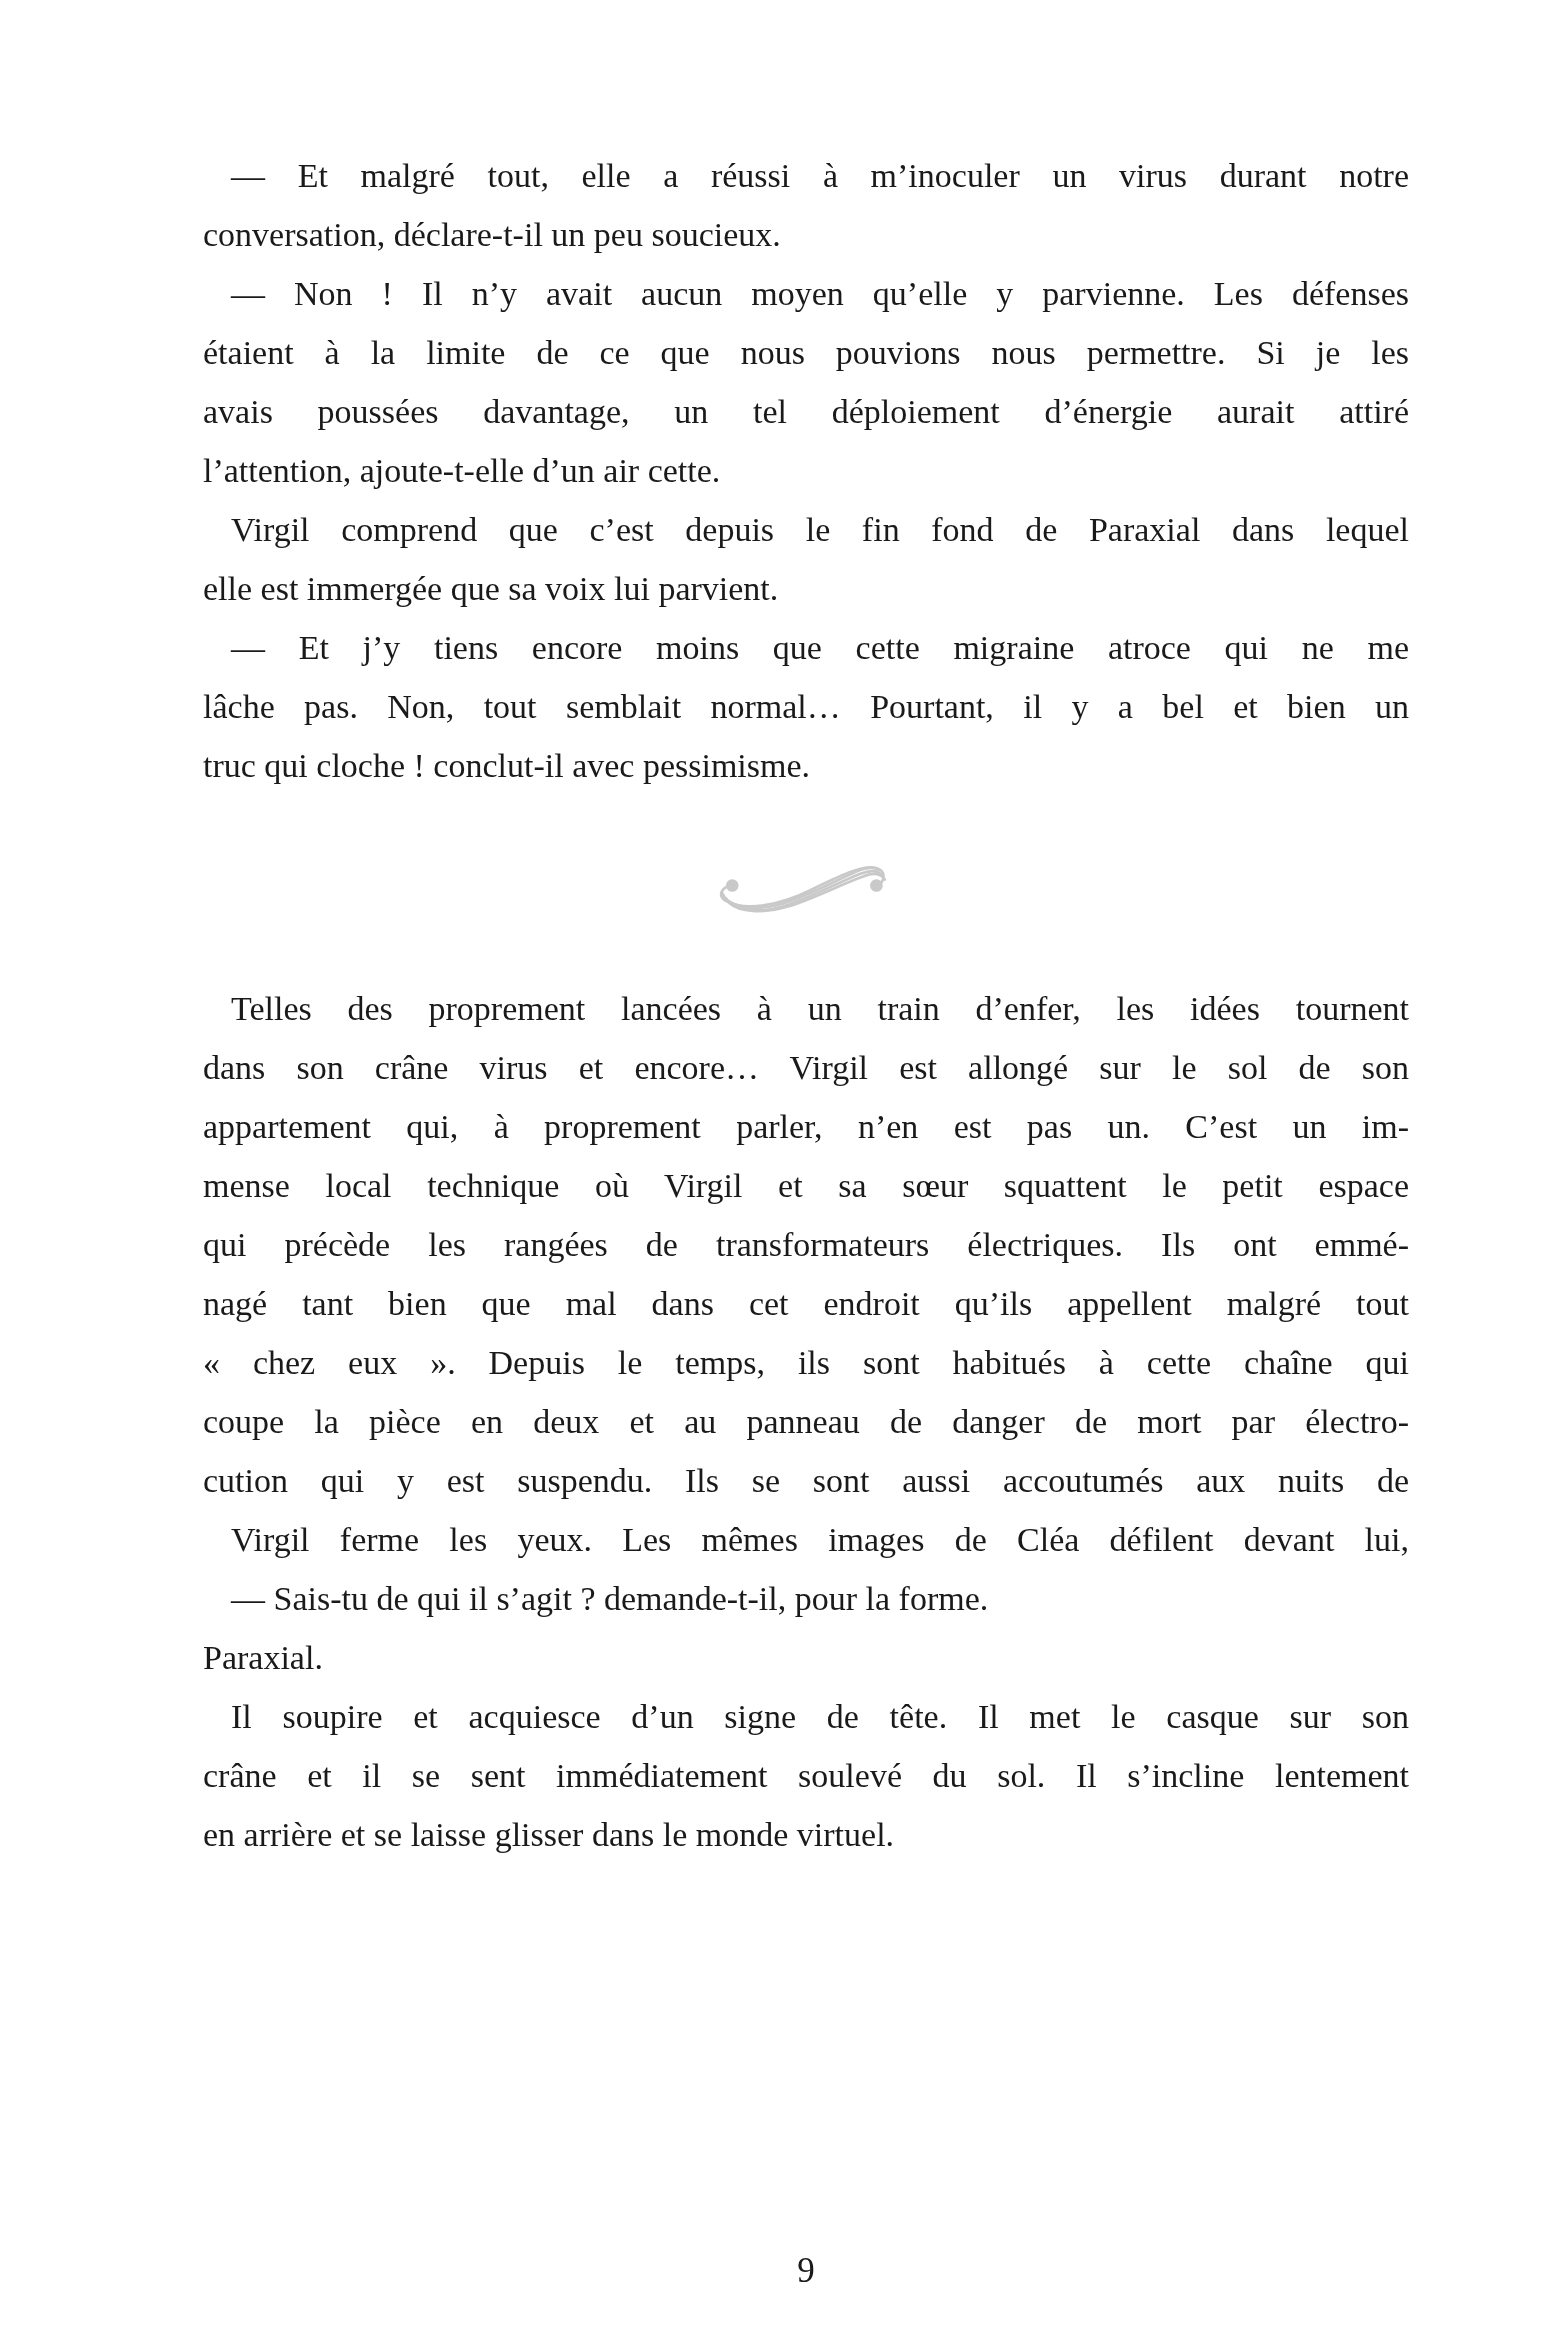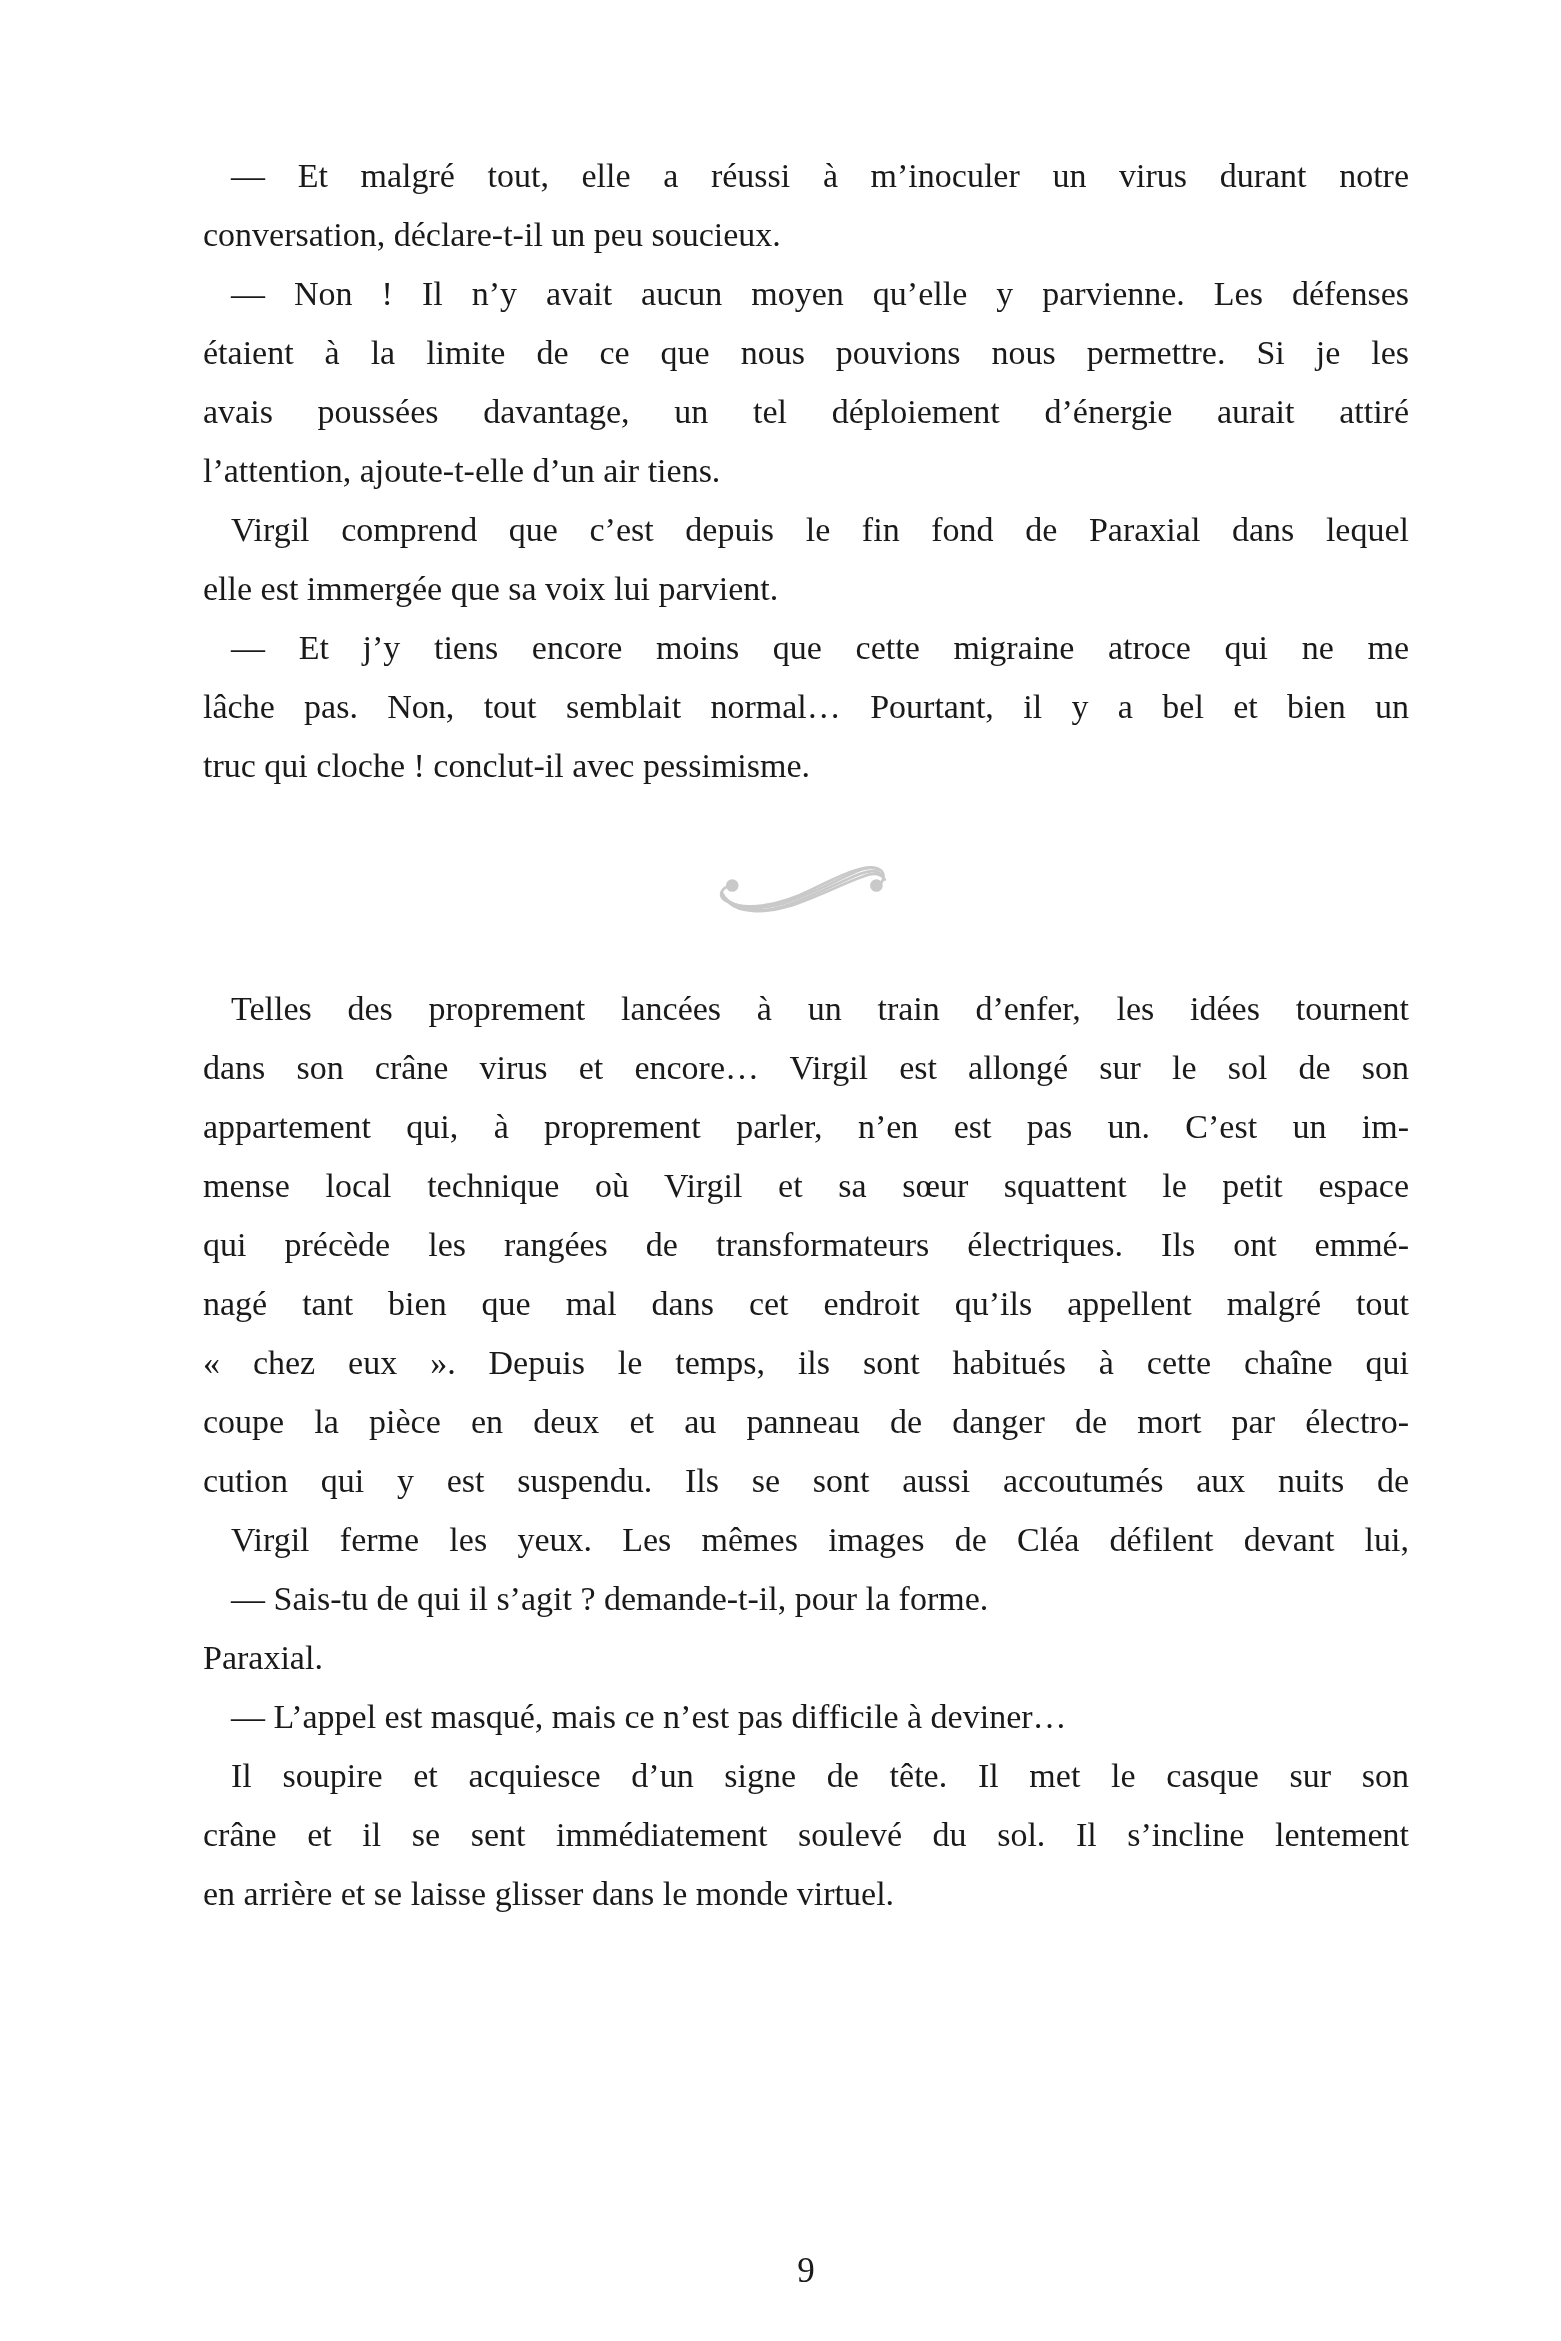--- a/index.html
+++ b/index.html
@@ -61,21 +61,21 @@
 <div class="book-page">
 
   <div class="text-column">
 
     <div>
         <div class="line first">— Et malgré tout, elle a réussi à m’inoculer un virus durant notre</div>
         <div class="line last">conversation, déclare-t-il un peu soucieux.</div>
         <div class="line first">— Non&nbsp;! Il n’y avait aucun moyen qu’elle y parvienne. Les défenses</div>
         <div class="line">étaient à la limite de ce que nous pouvions nous permettre. Si je les</div>
         <div class="line">avais poussées davantage, un tel déploiement d’énergie aurait attiré</div>
-        <div class="line last">l’attention, ajoute-t-elle d’un air tiens.</div>
+        <div class="line last">l’attention, ajoute-t-elle d’un air cette.</div>
         <div class="line first">Virgil comprend que c’est depuis le fin fond de Paraxial dans lequel</div>
         <div class="line last">elle est immergée que sa voix lui parvient.</div>
         <div class="line first">— Et j’y tiens encore moins que cette migraine atroce qui ne me</div>
         <div class="line">lâche pas. Non, tout semblait normal… Pourtant, il y a bel et bien un</div>
         <div class="line last">truc qui cloche&nbsp;! conclut-il avec pessimisme.</div>
       </div>
 
     <div class="divider-block">
       <span>
         <svg width="182" height="59" viewBox="0 0 215 70" xmlns="http://www.w3.org/2000/svg" aria-hidden="true">
@@ -97,21 +97,20 @@
         <div class="line">appartement qui, à proprement parler, n’en est pas un. C’est un im-</div>
         <div class="line">mense local technique où Virgil et sa sœur squattent le petit espace</div>
         <div class="line">qui précède les rangées de transformateurs électriques. Ils ont emmé-</div>
         <div class="line">nagé tant bien que mal dans cet endroit qu’ils appellent malgré tout</div>
         <div class="line">«&nbsp;chez eux&nbsp;». Depuis le temps, ils sont habitués à cette chaîne qui</div>
         <div class="line">coupe la pièce en deux et au panneau de danger de mort par électro-</div>
         <div class="line">cution qui y est suspendu. Ils se sont aussi accoutumés aux nuits de</div>
         <div class="line first">Virgil ferme les yeux. Les mêmes images de Cléa défilent devant lui,</div>
         <div class="line first last">— Sais-tu de qui il s’agit&nbsp;? demande-t-il, pour la forme.</div>
         <div class="line last">Paraxial.</div>
-        <div class="line first last">— L’appel est masqué, mais ce n’est pas difficile à deviner…</div>
         <div class="line first">Il soupire et acquiesce d’un signe de tête. Il met le casque sur son</div>
         <div class="line">crâne et il se sent immédiatement soulevé du sol. Il s’incline lentement</div>
         <div class="line last">en arrière et se laisse glisser dans le monde virtuel.</div>
       </div>
 
   </div>
 
   <div class="folio">9</div>
 
 </div>

